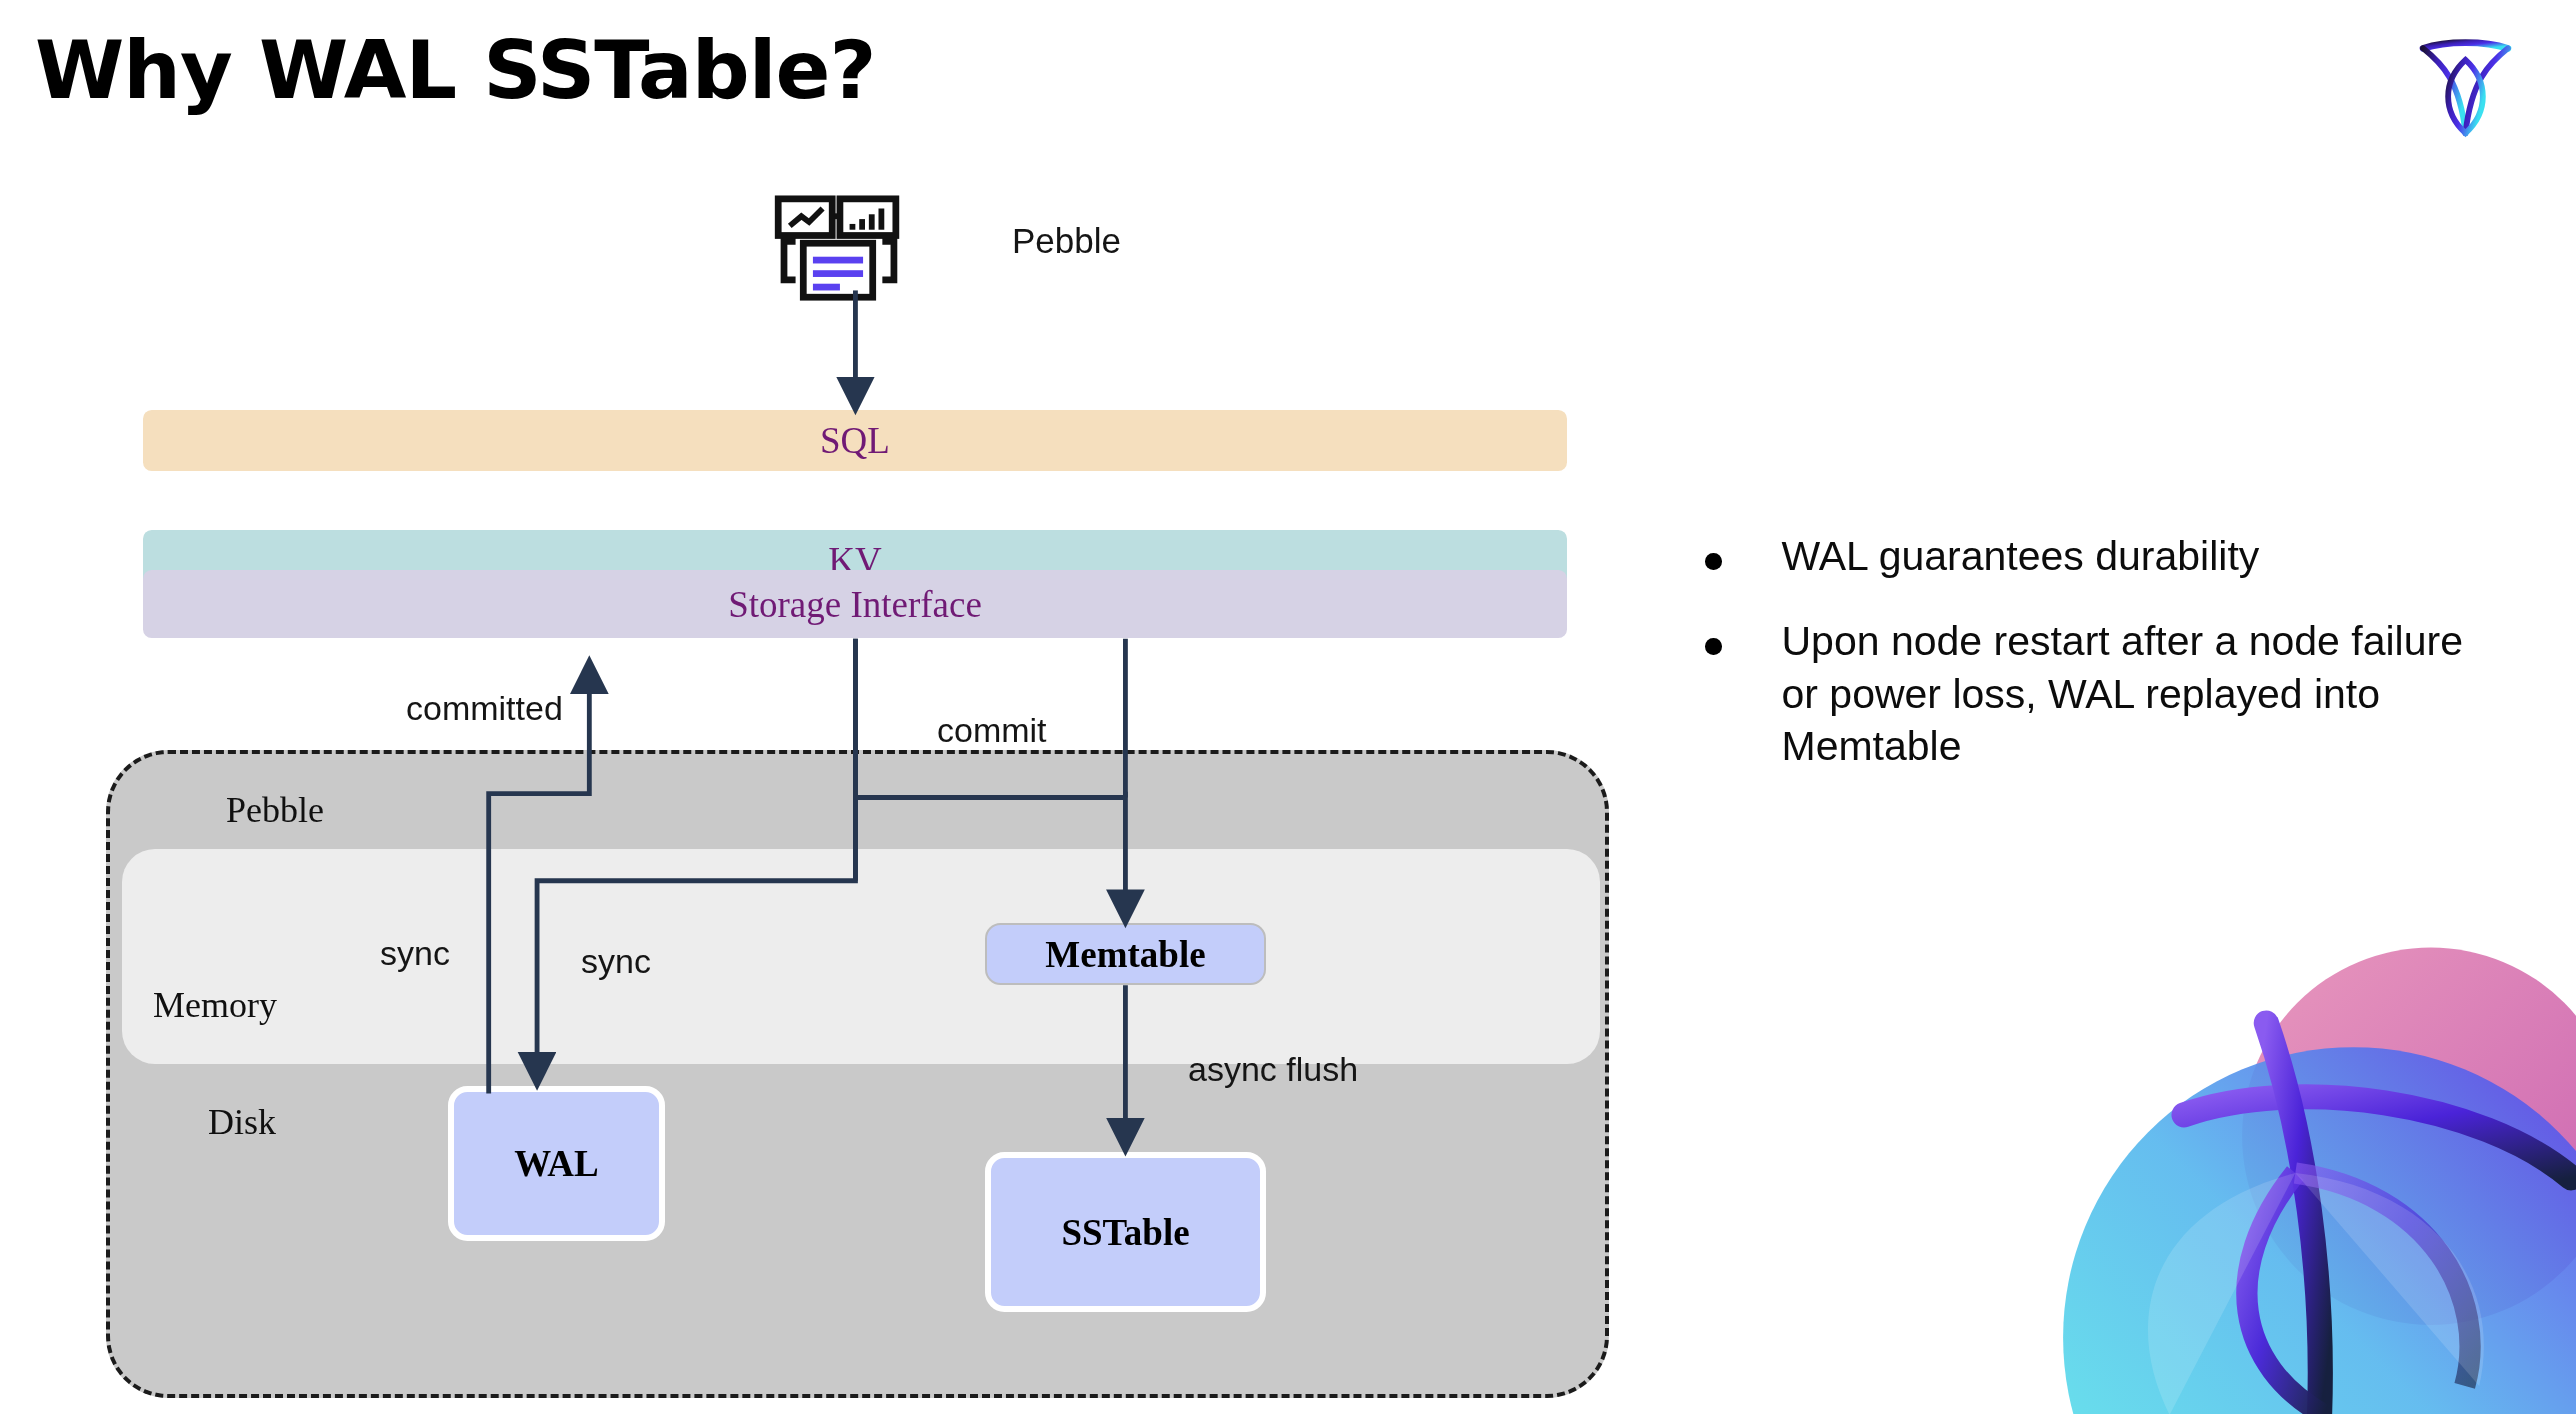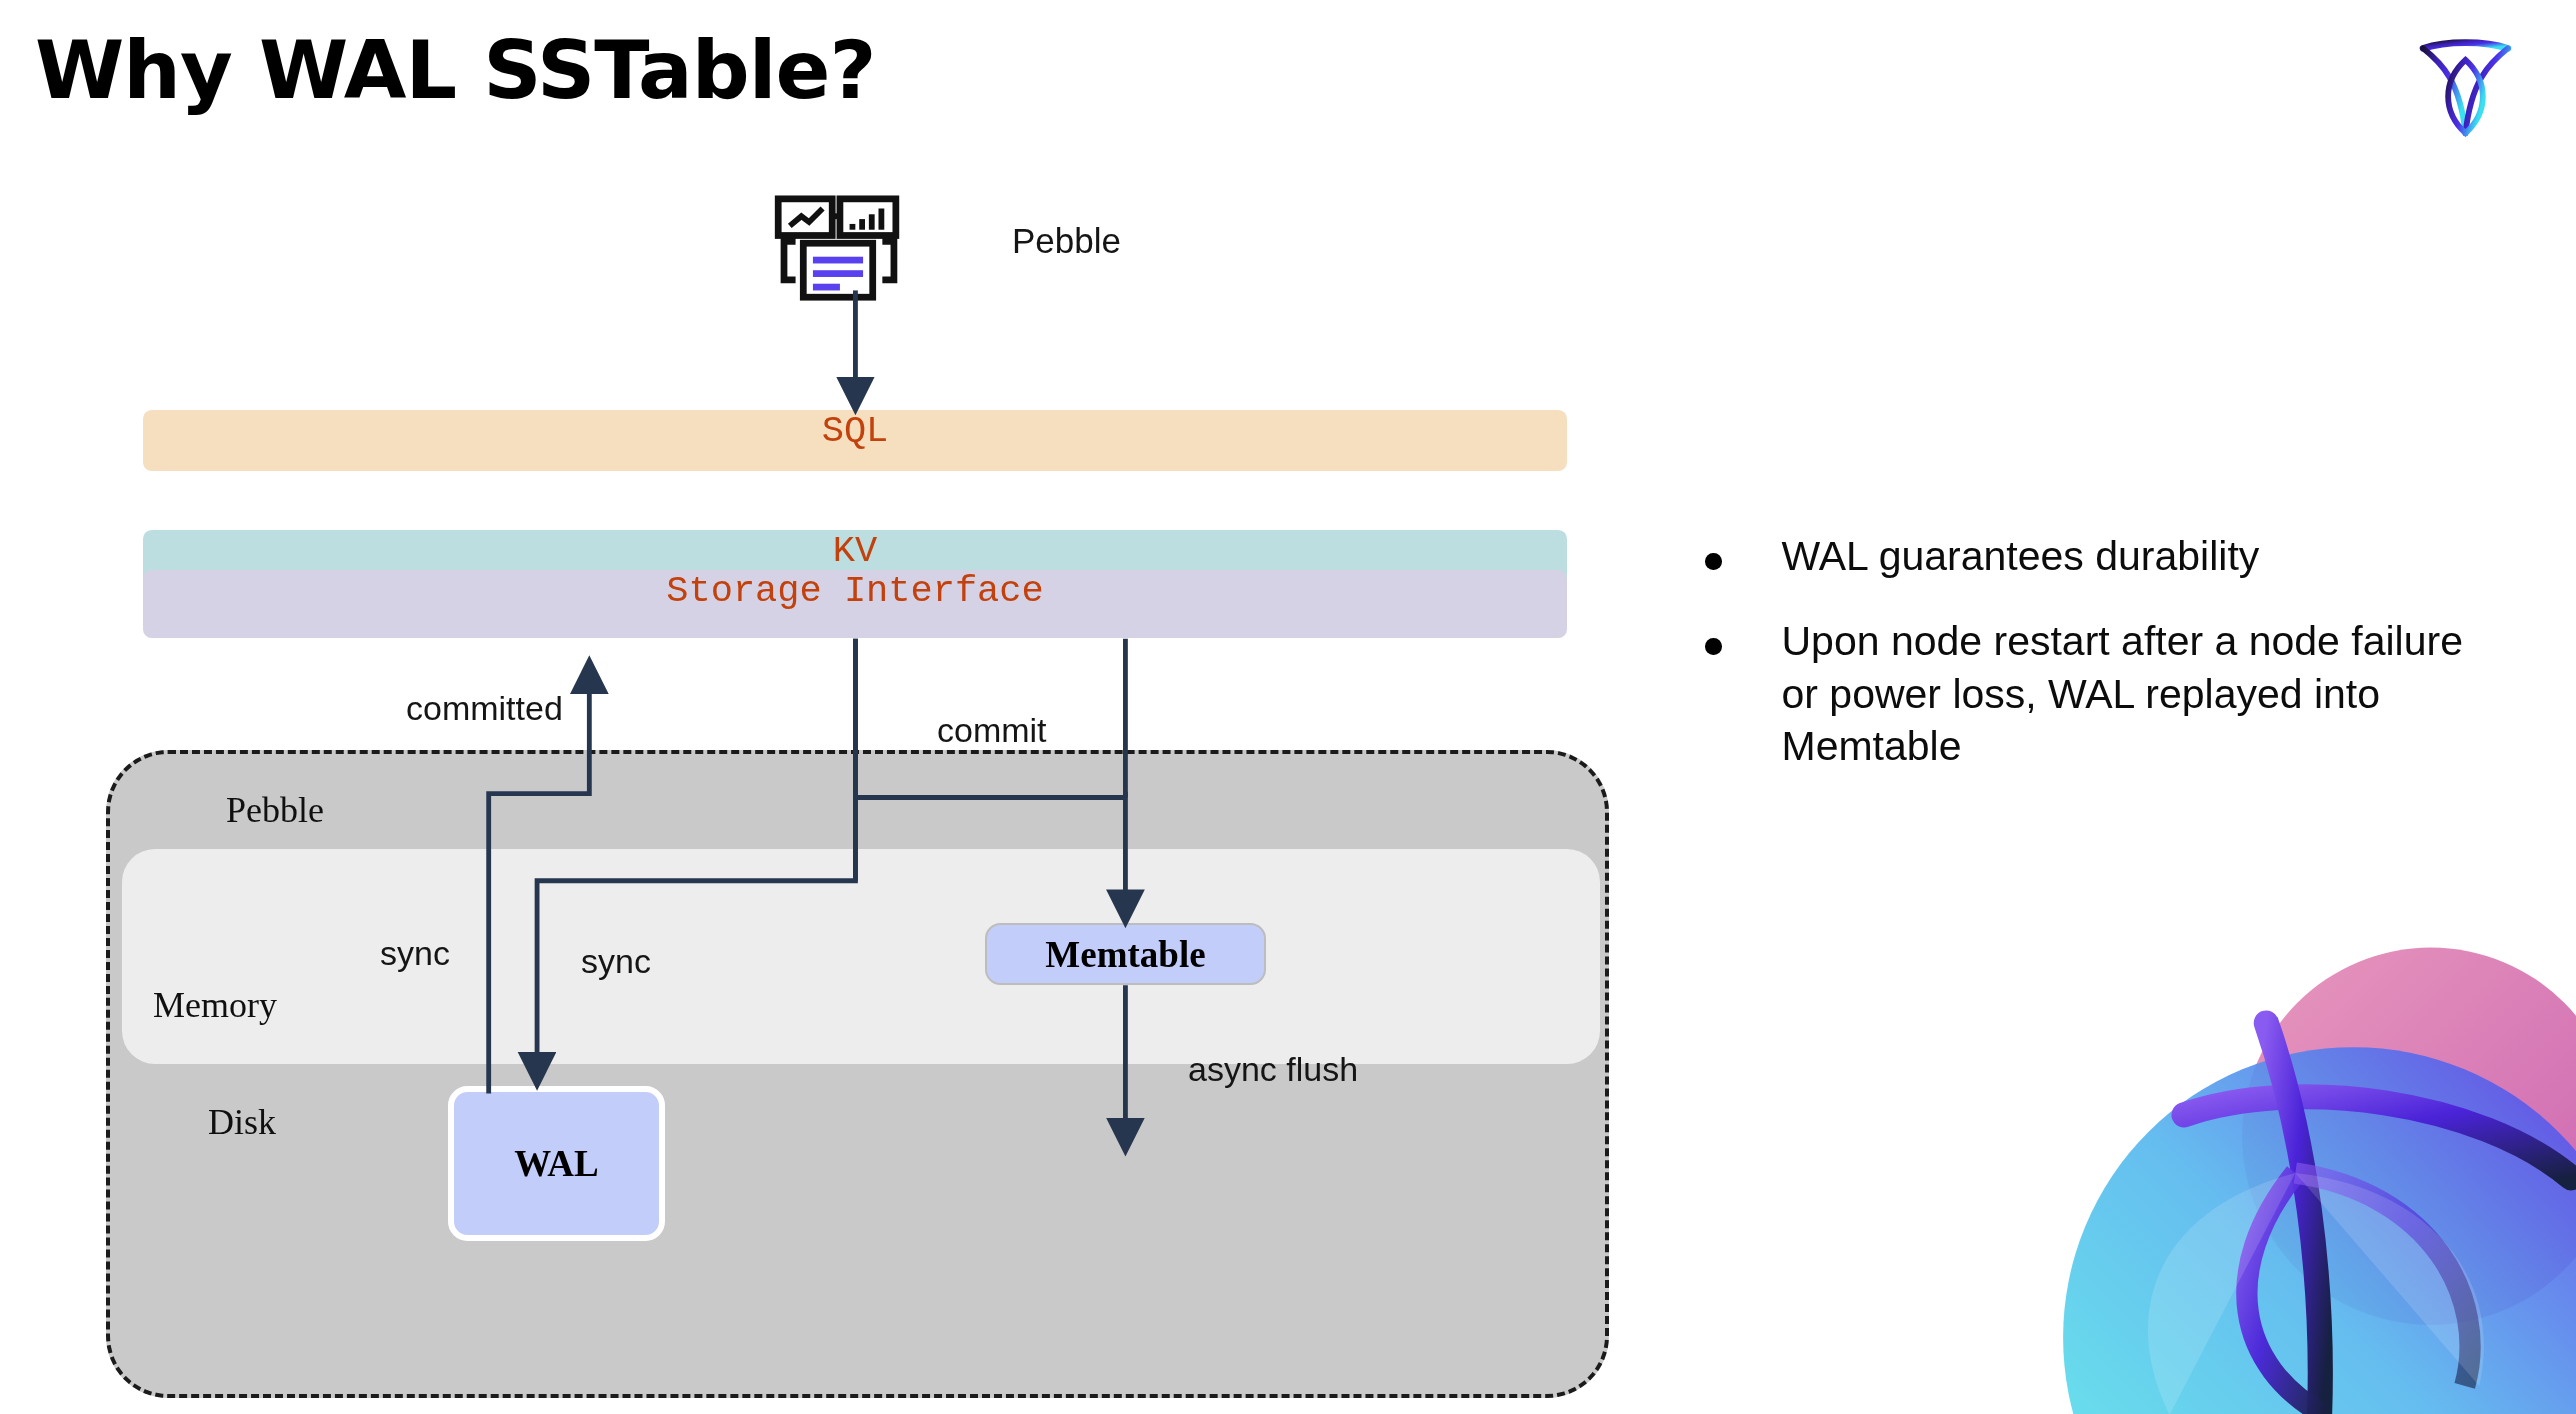--- a/index.html
+++ b/index.html
@@ -67,25 +67,25 @@
   }
 
   
   .layer-bar {
     position: absolute;
     left: 143px;
     width: 1424px;
     height: 61px;
     border-radius: 8.7px;
     display: flex;
-    align-items: flex-start;
+    align-items: center;
     justify-content: center;
-    font-family: Liberation Mono, monospace;
+    font-family: Liberation Serif, serif;
     font-size: 37px;
-    color: #c2410c;
+    color: #701a75;
   }
   #bar-sql { top: 410px; }
   #bar-kv  { top: 502px; }
   #bar-si  { top: 570px; height: 68px; }
 
   
   #pebble-box {
     position: absolute;
     left: 106px;
     top: 750px;
@@ -296,20 +296,23 @@
   <div class="zone-label" id="label-pebble">Pebble</div>
   <div class="zone-label" id="label-memory">Memory</div>
   <div class="zone-label" id="label-disk">Disk</div>
 
   <div class="node-box" id="node-memtable">
     <span>Memtable</span>
   </div>
   <div class="node-box" id="node-wal">
     <span>WAL</span>
   </div>
+  <div class="node-box" id="node-sstable">
+    <span>SSTable</span>
+  </div>
 
   <svg id="arrow-layer" viewBox="0 0 2662 1462" xmlns="http://www.w3.org/2000/svg">
     <defs>
       <marker id="ah" markerWidth="10" markerHeight="10" refX="6.2" refY="4" orient="auto" markerUnits="strokeWidth">
         <path d="M0,0 L8,4 L0,8 z" fill="#26364f"></path>
       </marker>
     </defs>
     <g stroke="#26364f" stroke-width="5" fill="none" marker-end="url(#ah)">
       <path d="M884 300 L884 420"></path>
       <path d="M609 824 L609 818 L609 818" stroke="none" marker-end="none"></path>

